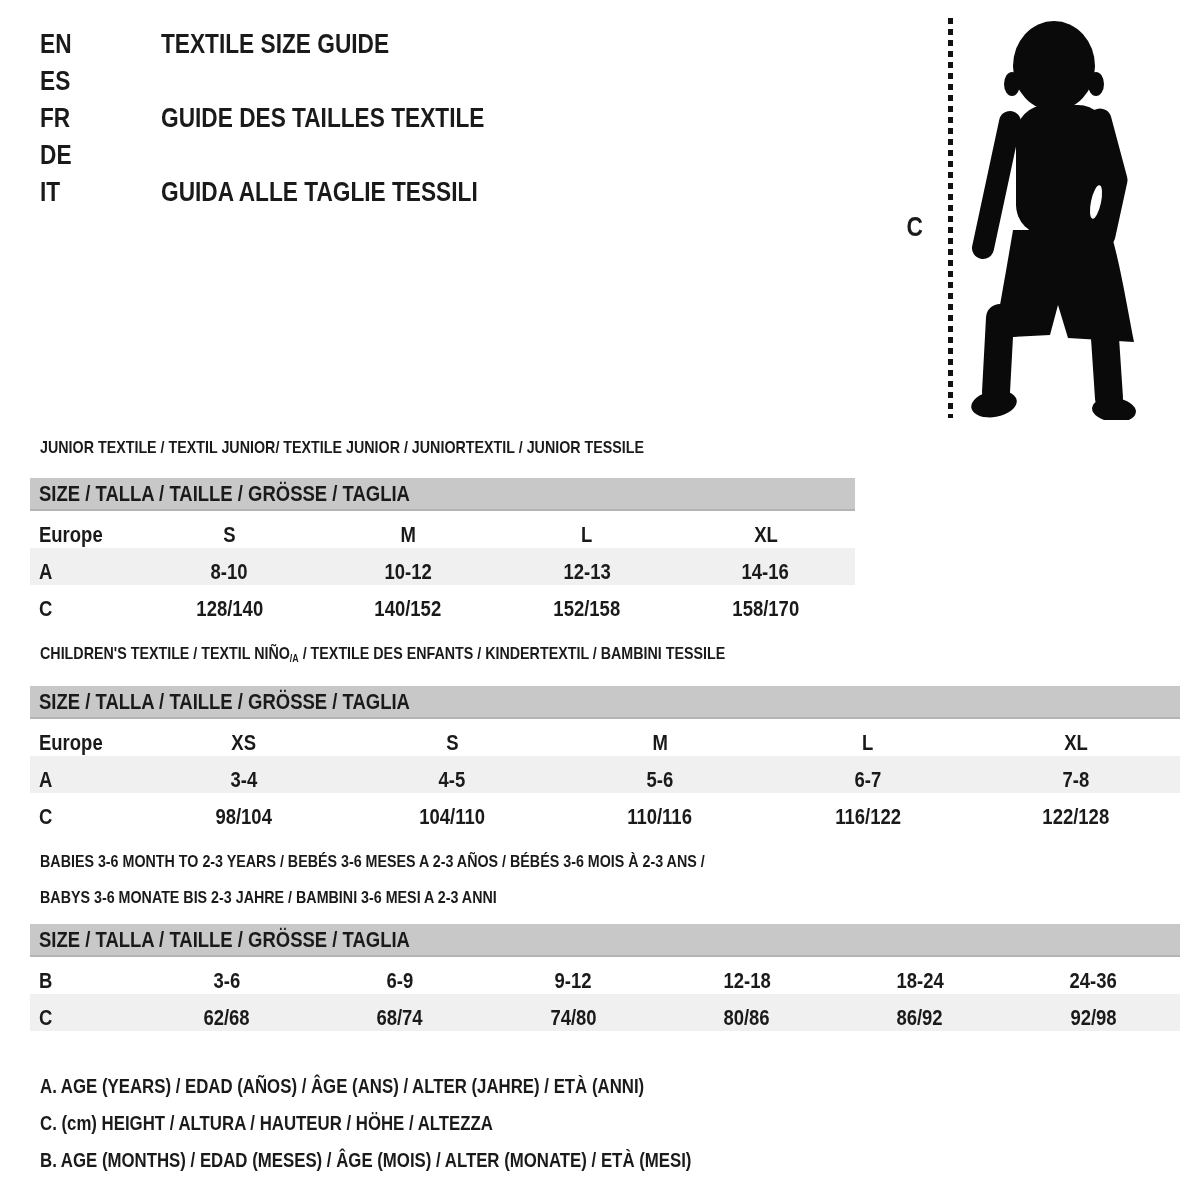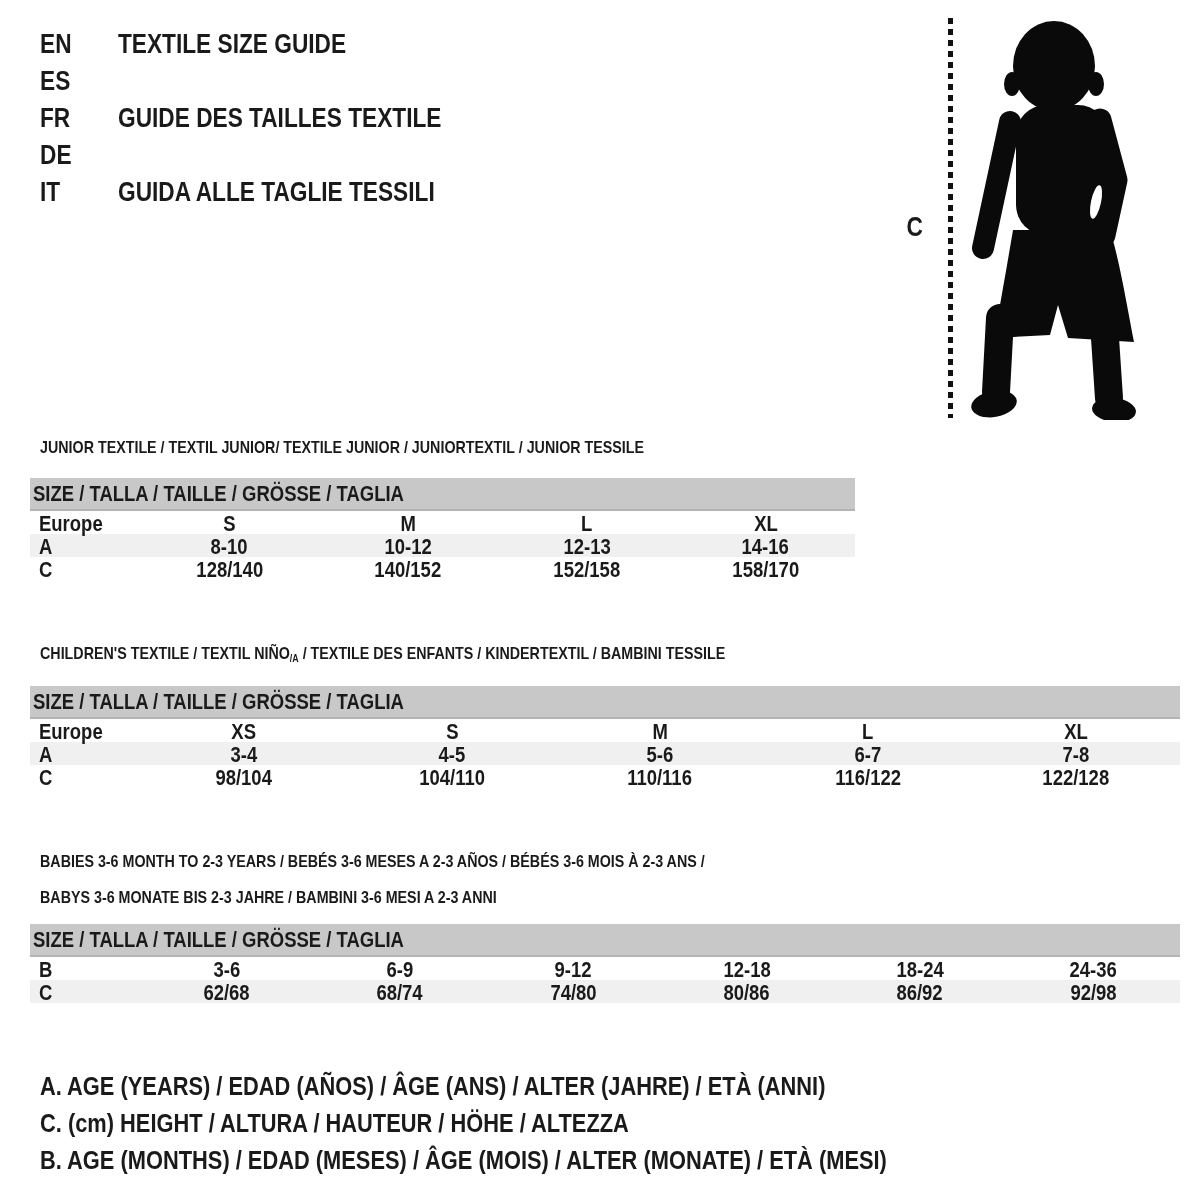--- a/index.html
+++ b/index.html
@@ -7,43 +7,43 @@
     position:relative; width:1200px; height:1200px; background:#ffffff;
     font-family:"Liberation Sans", sans-serif; font-weight:700; color:#1a1a1a;
     overflow:hidden;
   }
   
   .cx   { display:inline-block; transform:scaleX(0.84); transform-origin:0 50%; white-space:nowrap; }
   .cx-c { display:inline-block; transform:scaleX(0.84); transform-origin:50% 50%; white-space:nowrap; }
 
   
   .lang-block { position:absolute; left:40px; top:26px; }
-  .lang-row { display:grid; grid-template-columns:78px auto; font-size:27px; line-height:37px; }
+  .lang-row { display:grid; grid-template-columns:78px auto; font-size:27px; line-height:37px;gap:43px; }
 
   
   .dotline { position:absolute; left:948px; top:18px; width:5px; height:400px;
              background:repeating-linear-gradient(to bottom,#111 0 6px,transparent 6px 11px); }
   .c-label { position:absolute; left:895px; top:212px; width:40px; text-align:center; font-size:27px; }
   .silhouette { position:absolute; left:958px; top:20px; width:192px; height:400px; }
 
   
   .sec-title { position:absolute; left:40px; font-size:17px; line-height:28px; }
   .sub { font-size:0.62em; vertical-align:-0.30em; }
 
   
   .sg-table { position:absolute; left:30px; }
   .t-head { height:31px; background:#c8c8c8; border-bottom:2px solid #b4b4b4; display:flex; align-items:center;
-            padding-left:3px; font-size:22px; }
-  .t-row  { height:23px; display:flex; align-items:flex-start; font-size:22px; }
+            padding-left:9px; font-size:22px; }
+  .t-row  { height:37px; display:flex; align-items:flex-end; font-size:22px; }
   .t-row.shade { background:#f0f0f0; }
   .t-label { width:110px; padding-left:9px; box-sizing:border-box; }
   .t-cell  { flex:1; text-align:center; }
 
   
-  .legend { position:absolute; left:40px; top:1068px; font-size:26px; line-height:37px; }
+  .legend { position:absolute; left:40px; top:1068px; font-size:20px; line-height:37px; }
 </style>
 </head>
 <body>
 
 <div id="canvas">
 
   <div class="lang-block">
     <div class="lang-row">
       <span><span class="cx">EN</span></span>
       <span><span class="cx">TEXTILE SIZE GUIDE</span></span>

